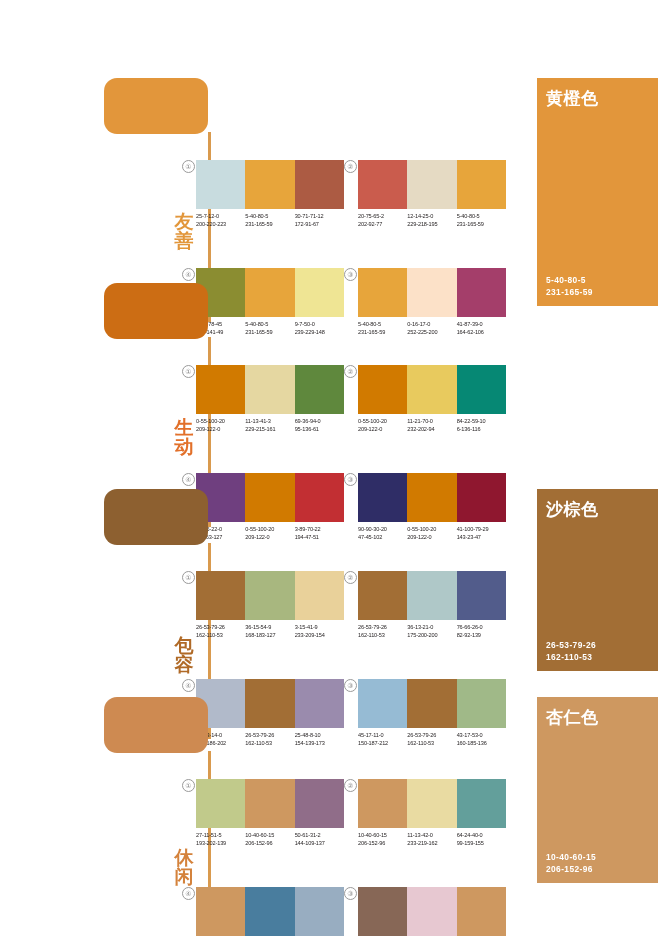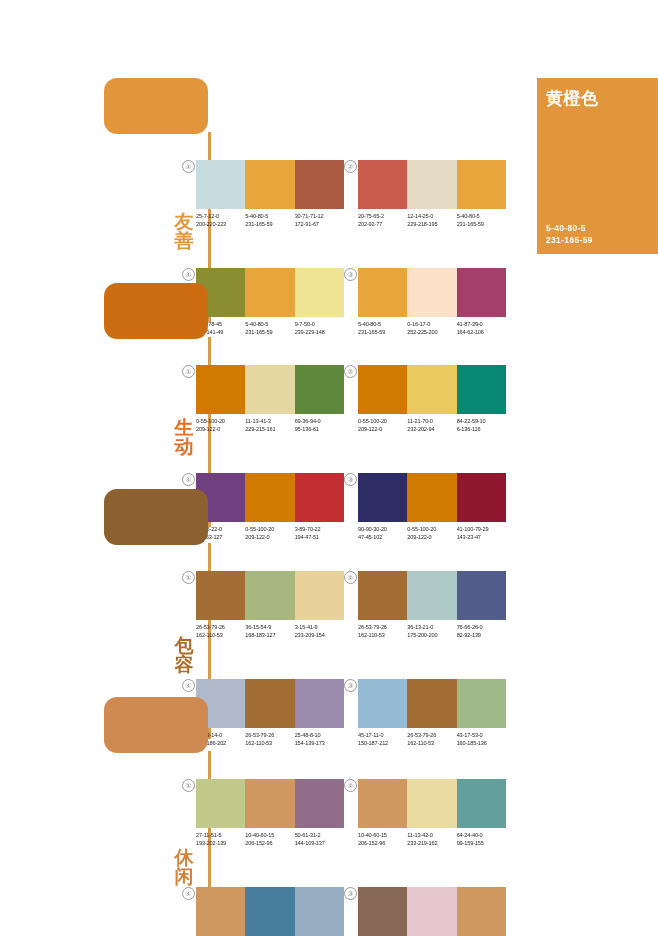--- a/index.html
+++ b/index.html
@@ -229,21 +229,21 @@
             <div class="code">
               <span class="cmyk">0-16-17-0</span>
               <span class="rgb">252-225-200</span>
             </div>
             <div class="code">
               <span class="cmyk">41-87-39-0</span>
               <span class="rgb">164-62-106</span>
             </div>
           </div>
         </div>
-        <div class="card" style="background: rgb(226, 150, 59); top: 0px; height: 176px;">
+        <div class="card" style="background: rgb(226, 150, 59); top: 0px; height: 228px;">
           <div class="card-title">黄橙色</div>
           <div class="card-codes">
             <span>5-40-80-5</span>
             <span>231-165-59</span>
           </div>
         </div>
       </div>
       <div class="section" style="top: 283px; height: 182px;">
         <div class="tab-col">
           <div class="tab-chip" style="background: rgb(204, 109, 20);"></div>
@@ -432,20 +432,27 @@
             <div class="code">
               <span class="cmyk">26-53-79-26</span>
               <span class="rgb">162-110-53</span>
             </div>
             <div class="code">
               <span class="cmyk">43-17-53-0</span>
               <span class="rgb">160-185-136</span>
             </div>
           </div>
         </div>
+        <div class="card" style="background: rgb(162, 110, 53); top: 0px; height: 182px;">
+          <div class="card-title">沙棕色</div>
+          <div class="card-codes">
+            <span>26-53-79-26</span>
+            <span>162-110-53</span>
+          </div>
+        </div>
       </div>
       <div class="section" style="top: 697px; height: 192px;">
         <div class="tab-col">
           <div class="tab-chip" style="background: rgb(206, 138, 81);"></div>
           <div class="tab-stem" style="background: rgb(217, 154, 78); height: 200px;"></div>
         </div>
         <div class="tab-label" style="color: rgb(212, 130, 59); left: 171px; top: 151px;">
           <span>休</span>
           <span>闲</span>
         </div>
@@ -502,15 +509,22 @@
           </div>
         </div>
         <div class="group" style="left: 358px; top: 190px;">
           <div class="group-num">③</div>
           <div class="swatches">
             <div class="sw" style="background: rgb(135, 103, 86);"></div>
             <div class="sw" style="background: rgb(231, 200, 209);"></div>
             <div class="sw" style="background: rgb(206, 152, 96);"></div>
           </div>
         </div>
+        <div class="card" style="background: rgb(206, 152, 96); top: 0px; height: 186px;">
+          <div class="card-title">杏仁色</div>
+          <div class="card-codes">
+            <span>10-40-60-15</span>
+            <span>206-152-96</span>
+          </div>
+        </div>
       </div>
     </div>
 </div>
 
 </body></html>

